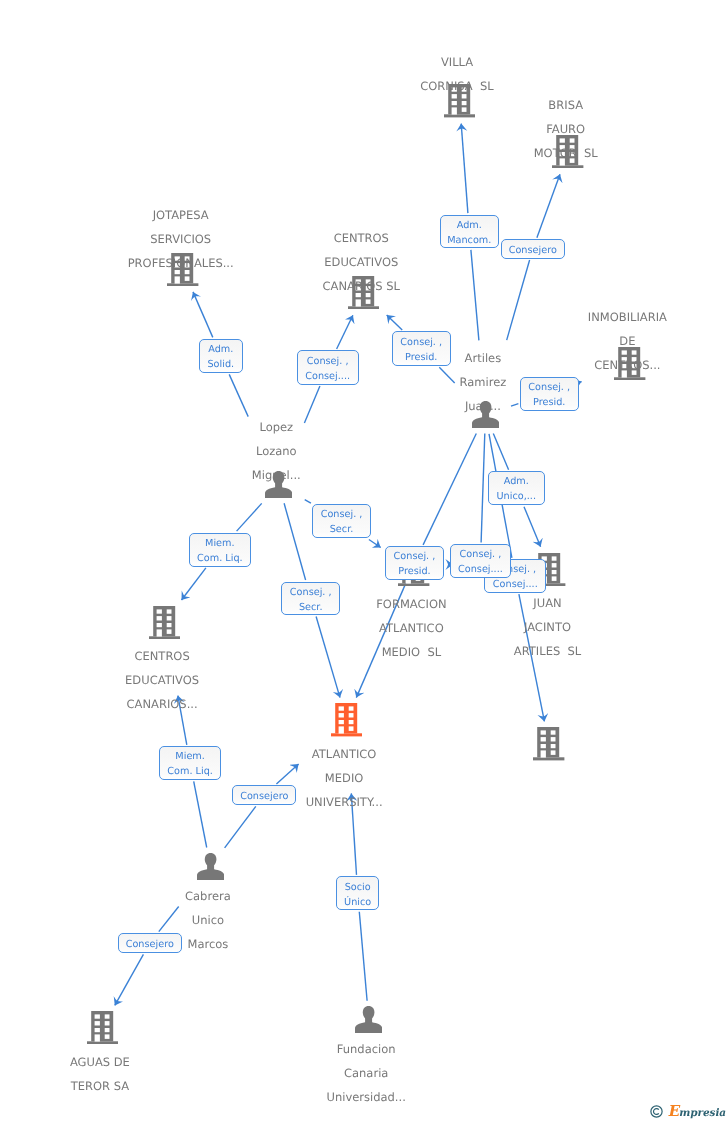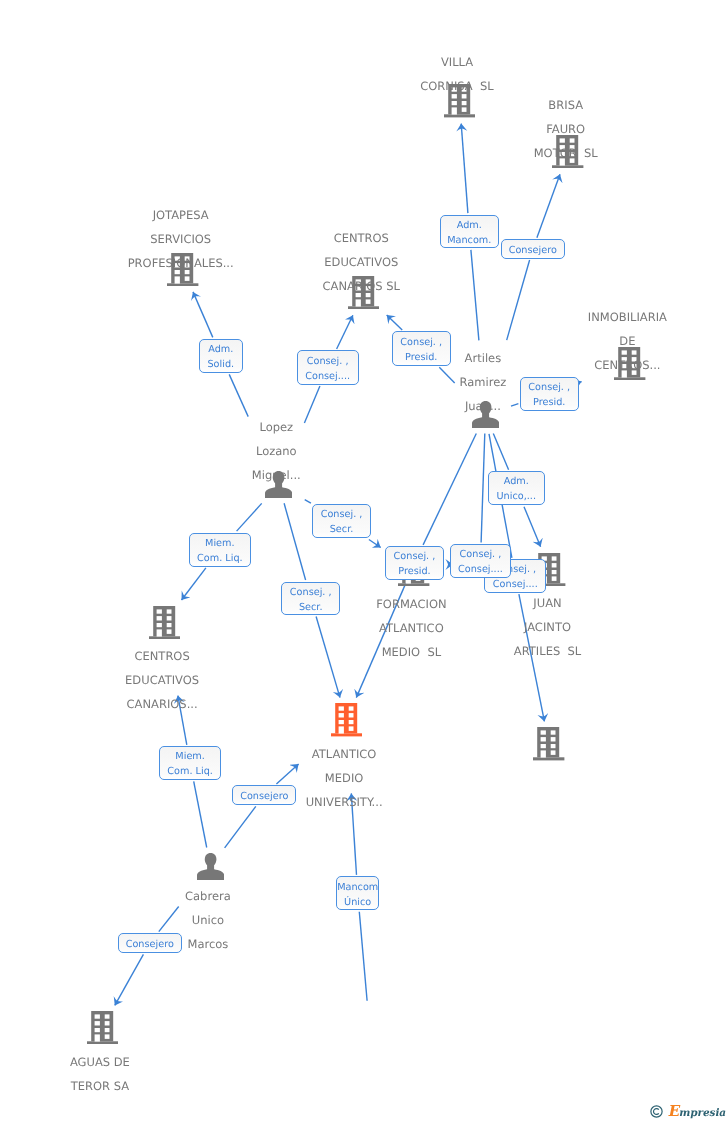--- a/index.html
+++ b/index.html
@@ -274,20 +274,29 @@
             <rect x="7.6" y="10.1" width="5.3" height="4.4" fill="#fff"></rect>
             <rect x="17.7" y="10.1" width="4.8" height="4.4" fill="#fff"></rect>
             <rect x="7.6" y="17.0" width="5.3" height="4.2" fill="#fff"></rect>
             <rect x="17.7" y="17.0" width="4.8" height="4.2" fill="#fff"></rect>
             <rect x="7.6" y="23.4" width="5.3" height="7.2" fill="#fff"></rect>
             <rect x="17.7" y="23.4" width="4.8" height="4.5" fill="#fff"></rect>
           </svg></div>
         <div class="cap" style="top: 38.8px; text-align: center;">AGUAS DE
 TEROR SA</div>
       </div>
+      <div class="node" style="left: 266.2px; top: 1005.9px; width: 200px; height: 77.2px;">
+        <div class="per" style="left: 88.9px; top: 0px;"><svg width="27.2" height="27.4" viewBox="0 0 27.2 27.4">
+            <path fill="#777777" d="M13.6 0 C10.15 0 7.8 2.4 7.8 6.35 C7.8 10.45 10.15 13.65 13.6 13.65 C17.05 13.65 19.4 10.45 19.4 6.35 C19.4 2.4 17.05 0 13.6 0 Z"></path>
+            <path fill="#777777" d="M10.1 11.9 v4.4 C4.15 17.45 0 18.9 0 22.6 v4.8 h27.2 v-4.8 c0 -3.7 -4.15 -5.15 -10.1 -6.3 v-4.4 z"></path>
+          </svg></div>
+        <div class="cap" style="top: 31.6px;">Fundacion
+Canaria
+Universidad...</div>
+      </div>
     </div>
   <div id="labels-layer">
       <div class="lbl" style="left: 439.7px; top: 214.6px; width: 59.2px; height: 33.8px; z-index: 2;"><span>Adm.
 Mancom.</span></div>
       <div class="lbl" style="left: 500.6px; top: 239.2px; width: 64.3px; height: 19.5px; z-index: 2;"><span>Consejero</span></div>
       <div class="lbl" style="left: 198.9px; top: 338.6px; width: 43.8px; height: 34.2px; z-index: 2;"><span>Adm.
 Solid.</span></div>
       <div class="lbl" style="left: 296.6px; top: 350.3px; width: 62.1px; height: 34.3px; z-index: 2;"><span>Consej. ,
 Consej....</span></div>
       <div class="lbl" style="left: 391.8px; top: 331.4px; width: 58.8px; height: 34.4px; z-index: 2;"><span>Consej. ,
@@ -304,21 +313,21 @@
 Consej....</span></div>
       <div class="lbl" style="left: 385.1px; top: 546.3px; width: 58.8px; height: 33.3px; z-index: 2;"><span>Consej. ,
 Presid.</span></div>
       <div class="lbl" style="left: 281.2px; top: 581.5px; width: 59px; height: 33.6px; z-index: 2;"><span>Consej. ,
 Secr.</span></div>
       <div class="lbl" style="left: 484.3px; top: 559.3px; width: 62px; height: 33.4px; z-index: 1;"><span>Consej. ,
 Consej....</span></div>
       <div class="lbl" style="left: 158.9px; top: 746.2px; width: 62.5px; height: 33.8px; z-index: 2;"><span>Miem.
 Com. Liq.</span></div>
       <div class="lbl" style="left: 232.1px; top: 785.3px; width: 64.3px; height: 19.8px; z-index: 2;"><span>Consejero</span></div>
-      <div class="lbl" style="left: 335.9px; top: 876.4px; width: 43.6px; height: 34px; z-index: 2;"><span>Mancom
+      <div class="lbl" style="left: 335.9px; top: 876.4px; width: 43.6px; height: 34px; z-index: 2;"><span>Socio
 Único</span></div>
       <div class="lbl" style="left: 117.5px; top: 933px; width: 64.5px; height: 20px; z-index: 2;"><span>Consejero</span></div>
     </div>
   <div id="wm">
     <svg class="c" width="13" height="13" viewBox="0 0 14 14">
       <circle cx="7" cy="7" r="6.05" fill="none" stroke="#2d6272" stroke-width="1.3"></circle>
       <path d="M9.45 4.95 A3.2 3.2 0 1 0 9.45 9.05" fill="none" stroke="#2d6272" stroke-width="1.3"></path>
     </svg>
     <span class="b"><i>E</i><span>mpresia</span></span>
   </div>

